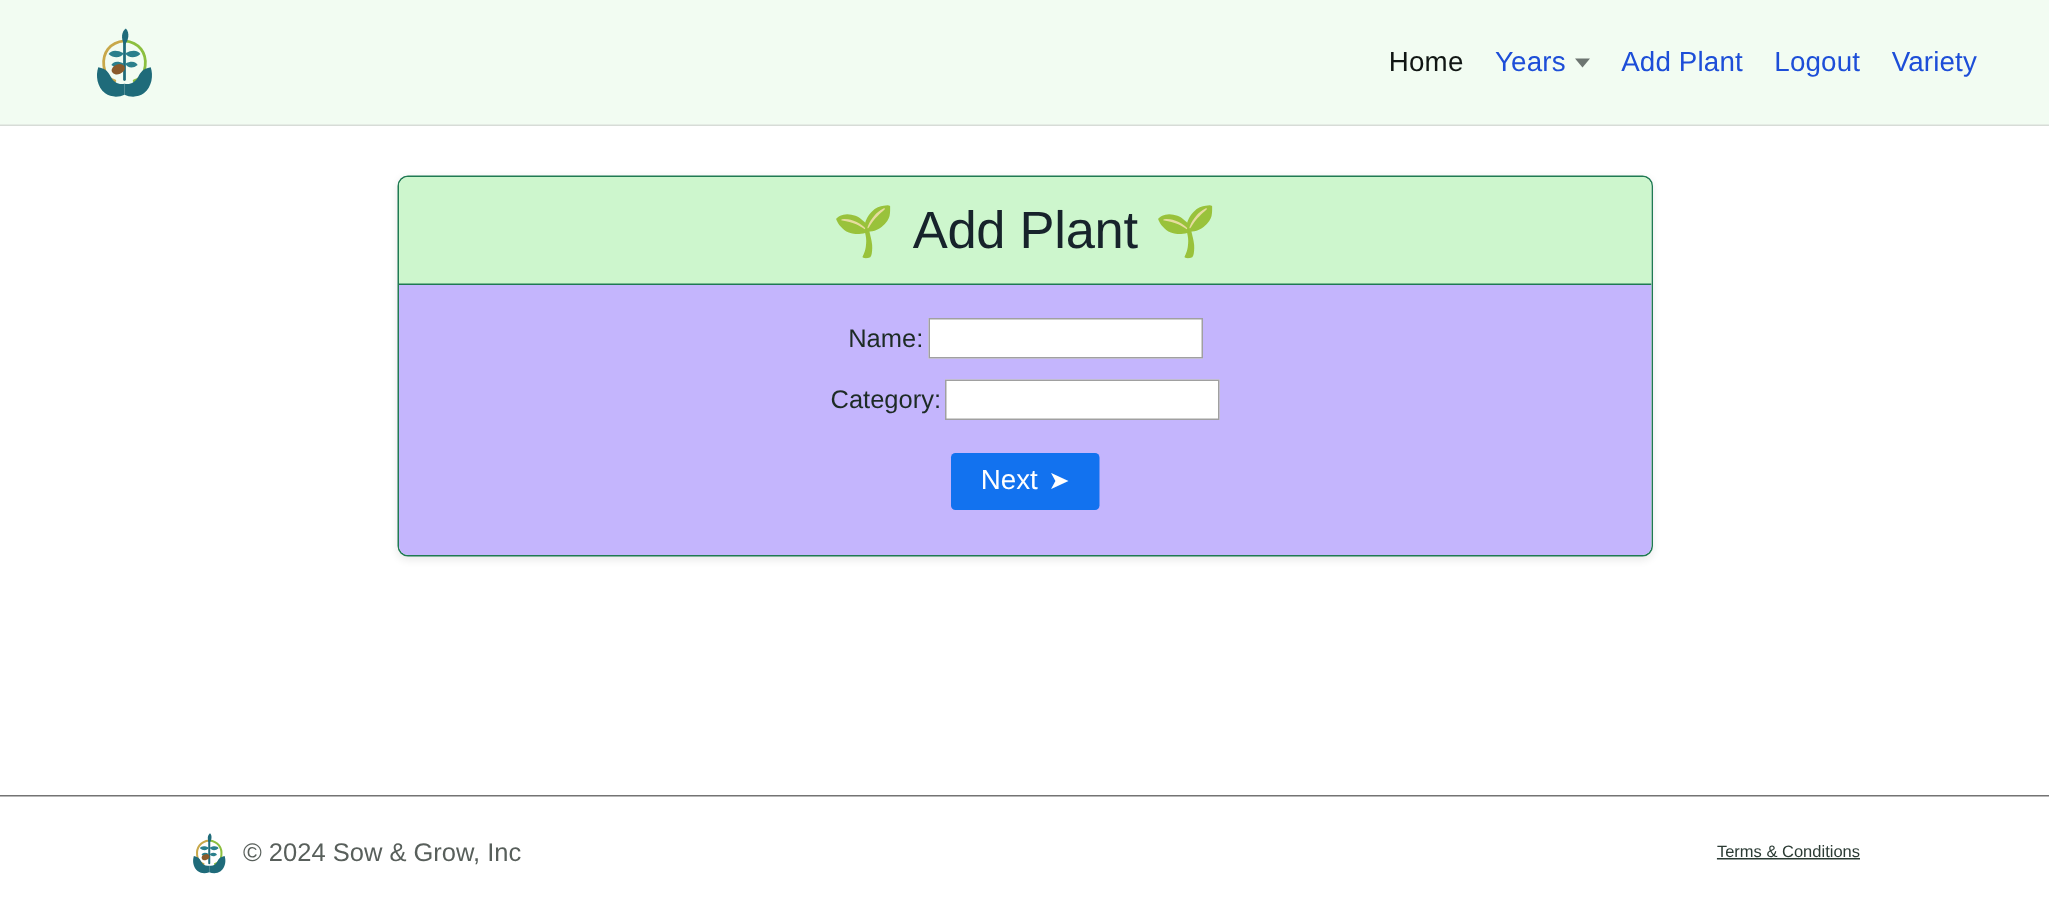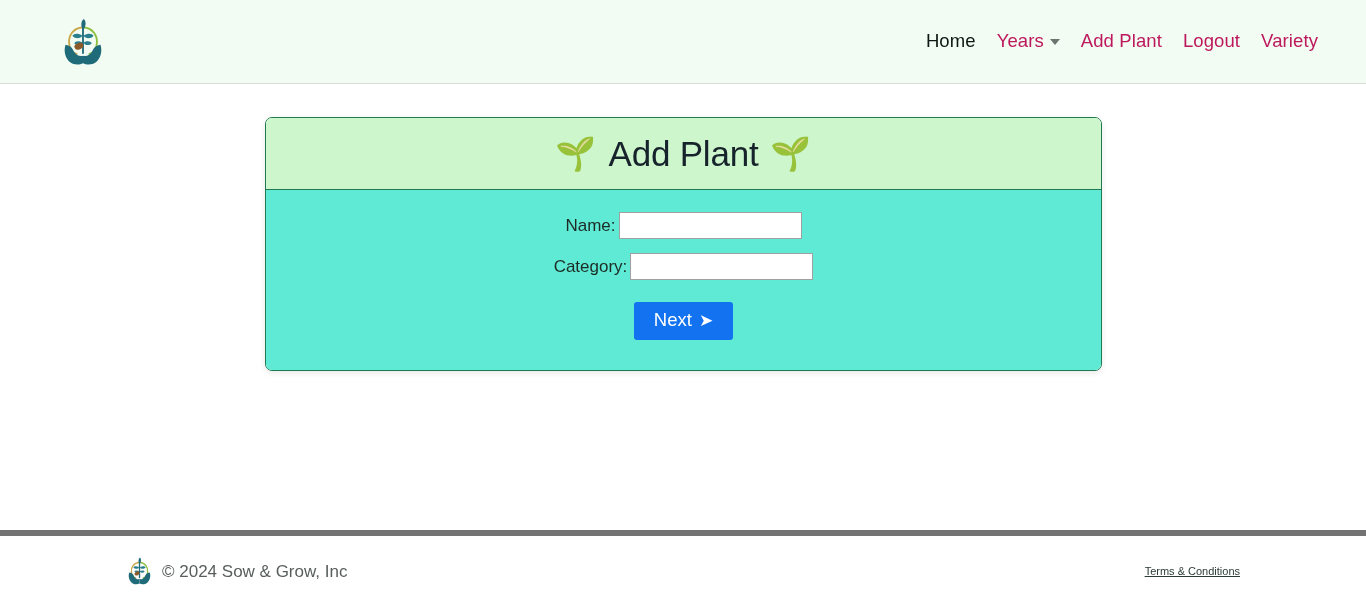--- a/index.html
+++ b/index.html
@@ -32,21 +32,21 @@
   }
   .nav-links {
     margin-left: auto;
     display: flex;
     align-items: center;
     gap: 21px;
     padding-right: 0px;
   }
   .nav-link {
     font-size: 18.5px;
-    color: #be185d;
+    color: #1d4ed8;
     text-decoration: none;
     letter-spacing: 0.1px;
     white-space: nowrap;
     cursor: pointer;
     line-height: 1;
   }
   .nav-link.active {
     color: #111614;
   }
   .caret {
@@ -91,21 +91,21 @@
     letter-spacing: -0.2px;
     line-height: 1;
   }
   .sprout {
     font-size: 33px;
     line-height: 1;
     display: inline-block;
   }
   .card-body {
     padding: 22px 0 30px 0;
-    background: #5eead4;
+    background: #c4b5fd;
   }
   .form-row {
     display: flex;
     align-items: center;
     justify-content: center;
     margin-bottom: 14px;
   }
   .form-row:last-of-type { margin-bottom: 0; }
   .form-label {
     font-size: 17px;
@@ -148,21 +148,21 @@
   .btn-arrow { font-size: 17px; line-height: 1; }
 
   
   .footer {
     position: absolute;
     left: 0;
     bottom: 0;
     width: 1366px;
     height: 76px;
     padding: 0 126px;
-    border-top: 6px solid #737373;
+    border-top: 1px solid #737373;
     display: flex;
     align-items: center;
     justify-content: space-between;
   }
   .footer-left {
     display: flex;
     align-items: center;
     gap: 9px;
   }
   .footer-logo { width: 27px; height: 30px; display: block; }

